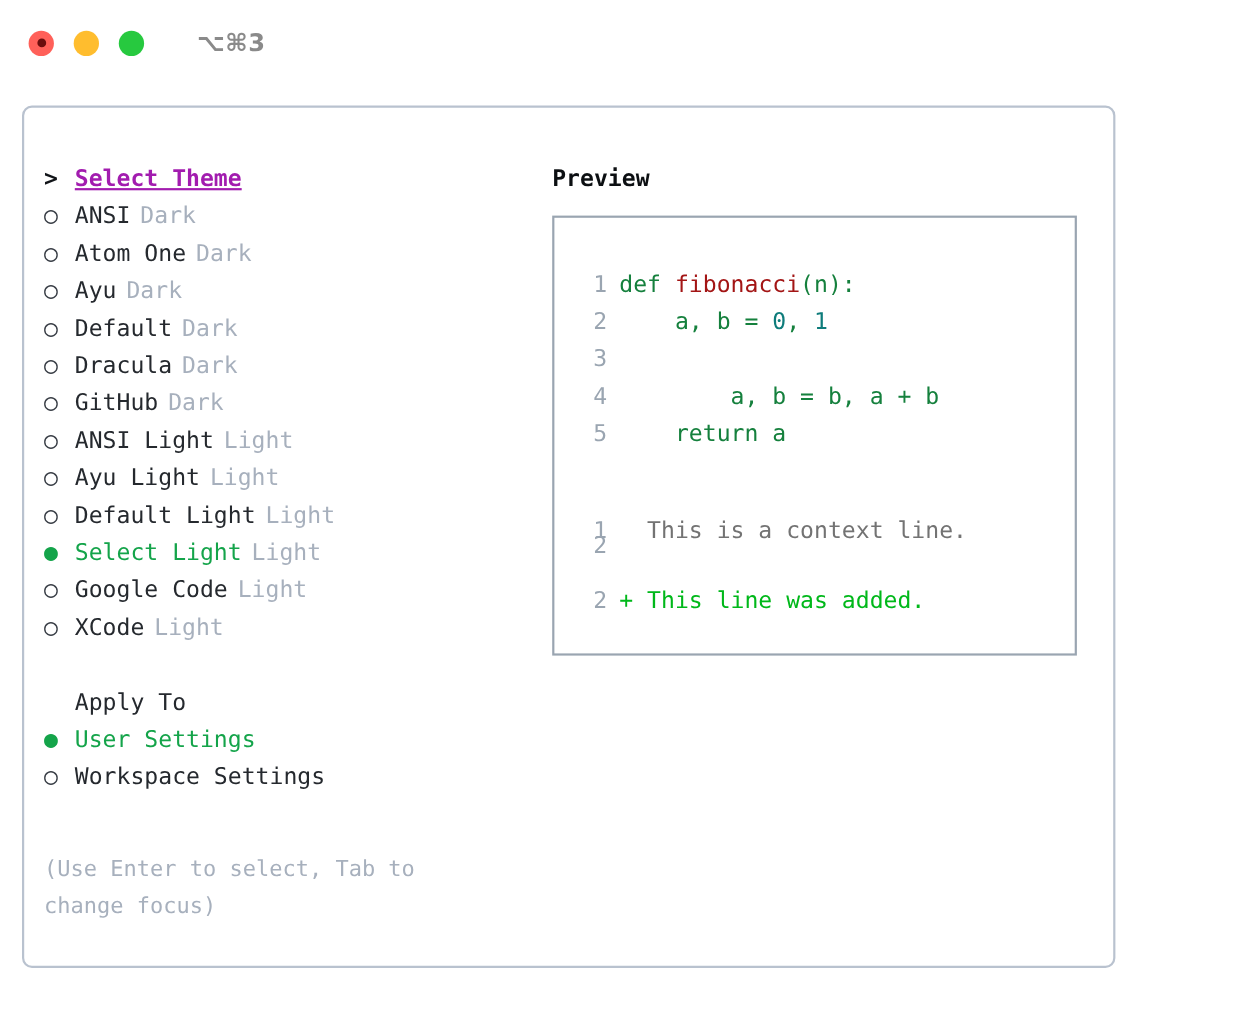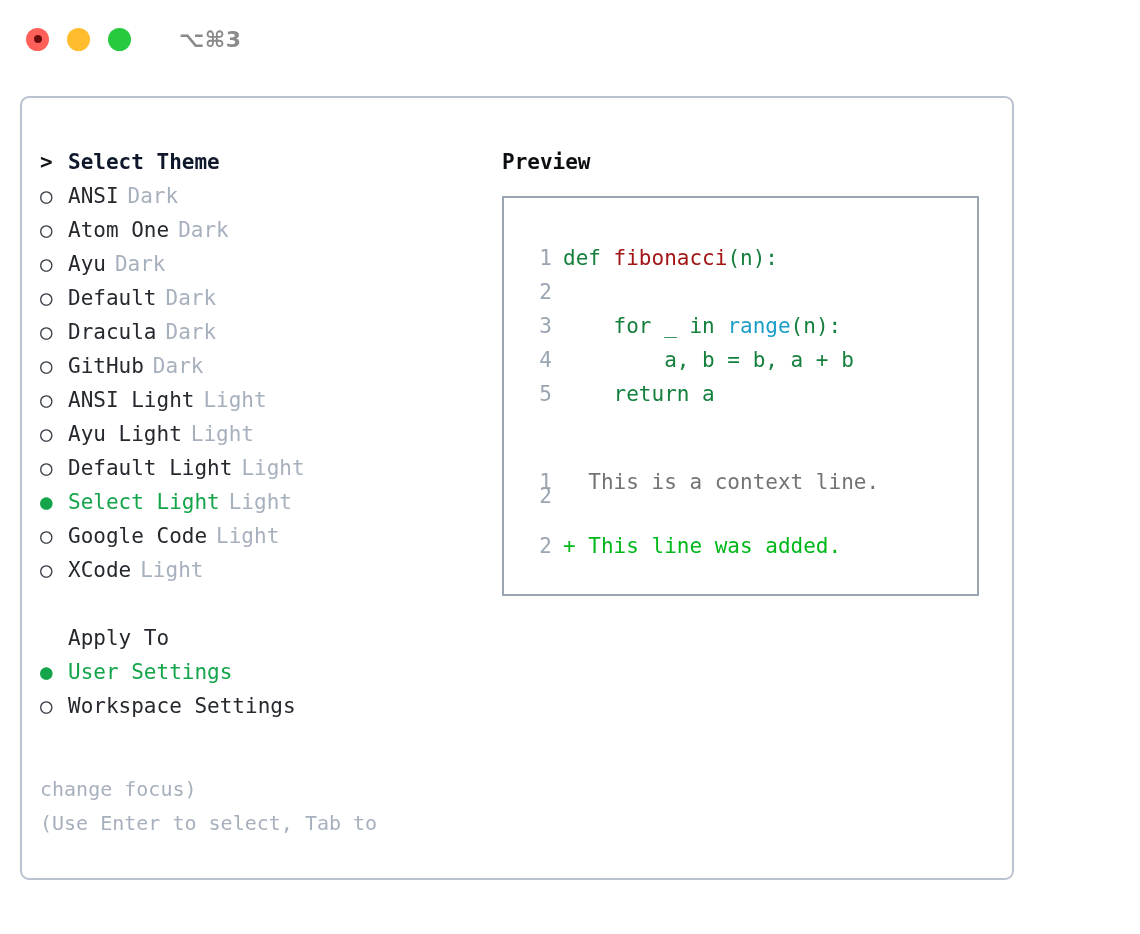--- a/index.html
+++ b/index.html
@@ -103,21 +103,21 @@
   .marker {
     width: 28px;
     flex: none;
     font-size: 21px;
     color: #3a3f47;
   }
   .marker.selected { color: #14a44a; }
   .marker.header   { color: #111418; font-weight: 700; }
 
   .label       { color: #25292e; }
-  .label.head  { color: #0f172a; font-weight: 700; }
+  .label.head  { color: #a21caf; font-weight: 700; text-decoration: underline; }
   .label.sel   { color: #14a44a; }
   .variant     { color: #a7b0bd; margin-left: 9px; }
 
   .spacer-row { height: 34px; }
 
   #help {
     margin-top: 10px;
     font-size: 20px;
     line-height: 34px;
     color: #a7b0bd;
@@ -220,32 +220,32 @@
         </div>
 
         <div id="apply-list">
             <div class="row"><span class="marker selected">●</span><span class="label sel">User Settings</span></div>
             <div class="row"><span class="marker">○</span><span class="label">Workspace Settings</span></div>
           </div>
 
         <div class="spacer-row"></div>
 
         <div id="help">
+          <div>(Use Enter to select, Tab to</div>
           <div>change focus)</div>
-          <div>(Use Enter to select, Tab to</div>
         </div>
       </div>
 
       <div id="right-col">
         <div id="preview-title">Preview</div>
         <div id="preview-box">
           <div id="code-block">
               <div class="code-line"><span class="lineno">1</span><span><span class="code-text">def </span><span class="tok-fn">fibonacci</span><span class="code-text">(n):</span></span></div>
-              <div class="code-line"><span class="lineno">2</span></div>
-              <div class="code-line"><span class="lineno">3</span><span><span class="code-text">    for _ in </span><span class="tok-call">range</span><span class="code-text">(n):</span></span></div>
+              <div class="code-line"><span class="lineno">2</span><span><span class="code-text">    a, b = </span><span class="tok-num">0</span><span class="code-text">, </span><span class="tok-num">1</span></span></div>
+              <div class="code-line"><span class="lineno">3</span></div>
               <div class="code-line"><span class="lineno">4</span><span><span class="code-text">        a, b = b, a + b</span></span></div>
               <div class="code-line"><span class="lineno">5</span><span><span class="code-text">    return a</span></span></div>
             </div>
           <div class="blank-line"></div>
           <div id="diff-block">
               <div class="code-line"><span class="lineno">1</span><span class="diff-ctx">  This is a context line.</span></div>
               <div class="code-line"><span class="lineno">2</span></div>
               <div class="code-line"><span class="lineno">2</span><span class="diff-add">+ This line was added.</span></div>
             </div>
         </div>

